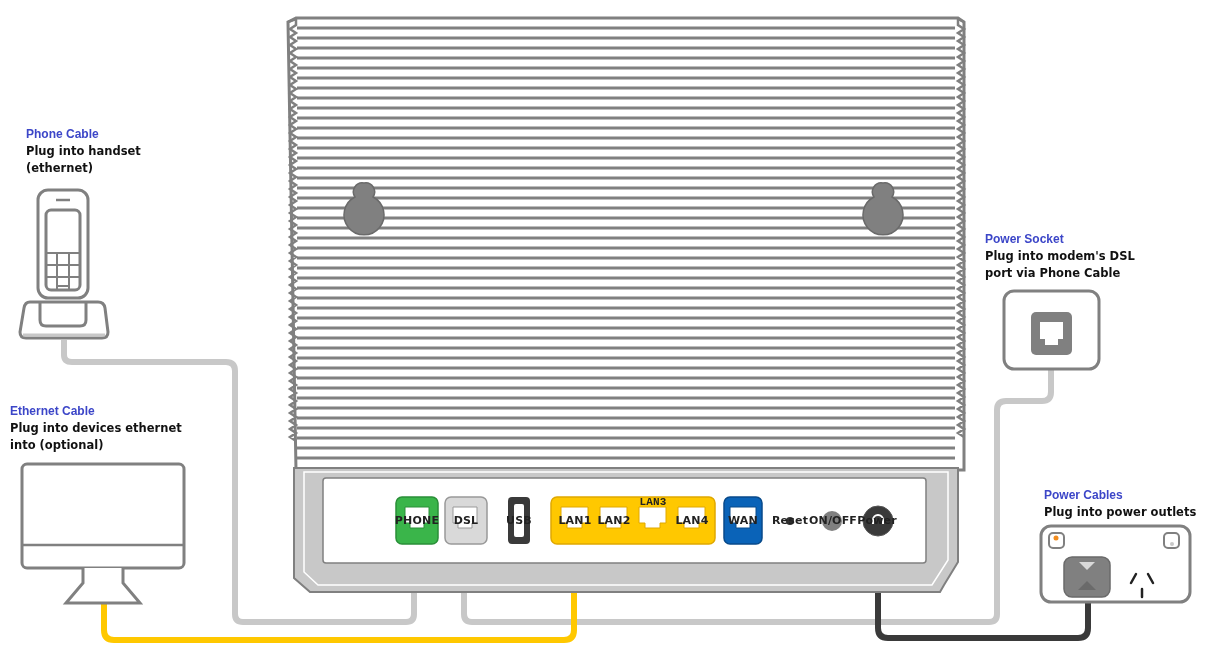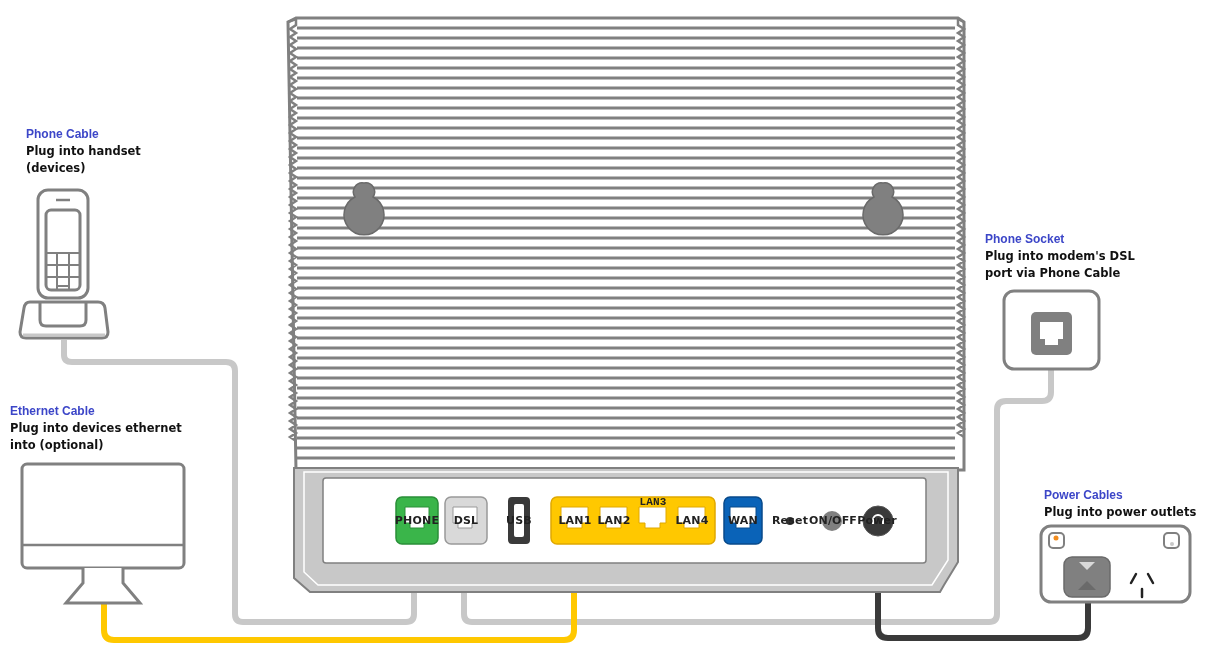--- a/index.html
+++ b/index.html
@@ -179,31 +179,31 @@
 <span class="port-label" style="left:628px; top:464px;font-family:Liberation Mono, monospace;">LAN3</span>
 <span class="port-label" style="left:667px; top:482px;">LAN4</span>
 <span class="port-label" style="left:718px; top:482px;">WAN</span>
 <span class="port-label" style="left:765px; top:482px;">Reset</span>
 <span class="port-label" style="left:808px; top:482px;">ON/OFF</span>
 <span class="port-label" style="left:852px; top:482px;">Power</span>
 
 <div class="callout" style="left:26px; top:126px;">
   <span class="title">Phone Cable</span>
   <span class="desc">Plug into handset</span>
-  <span class="desc">(devices)</span>
+  <span class="desc">(ethernet)</span>
 </div>
 
 <div class="callout" style="left:10px; top:403px;">
   <span class="title">Ethernet Cable</span>
   <span class="desc">Plug into devices ethernet</span>
   <span class="desc">into (optional)</span>
 </div>
 
 <div class="callout" style="left:985px; top:231px;">
-  <span class="title">Phone Socket</span>
+  <span class="title">Power Socket</span>
   <span class="desc">Plug into modem's DSL</span>
   <span class="desc">port via Phone Cable</span>
 </div>
 
 <div class="callout" style="left:1044px; top:487px;">
   <span class="title">Power Cables</span>
   <span class="desc">Plug into power outlets</span>
 </div>
 
 </body></html>

